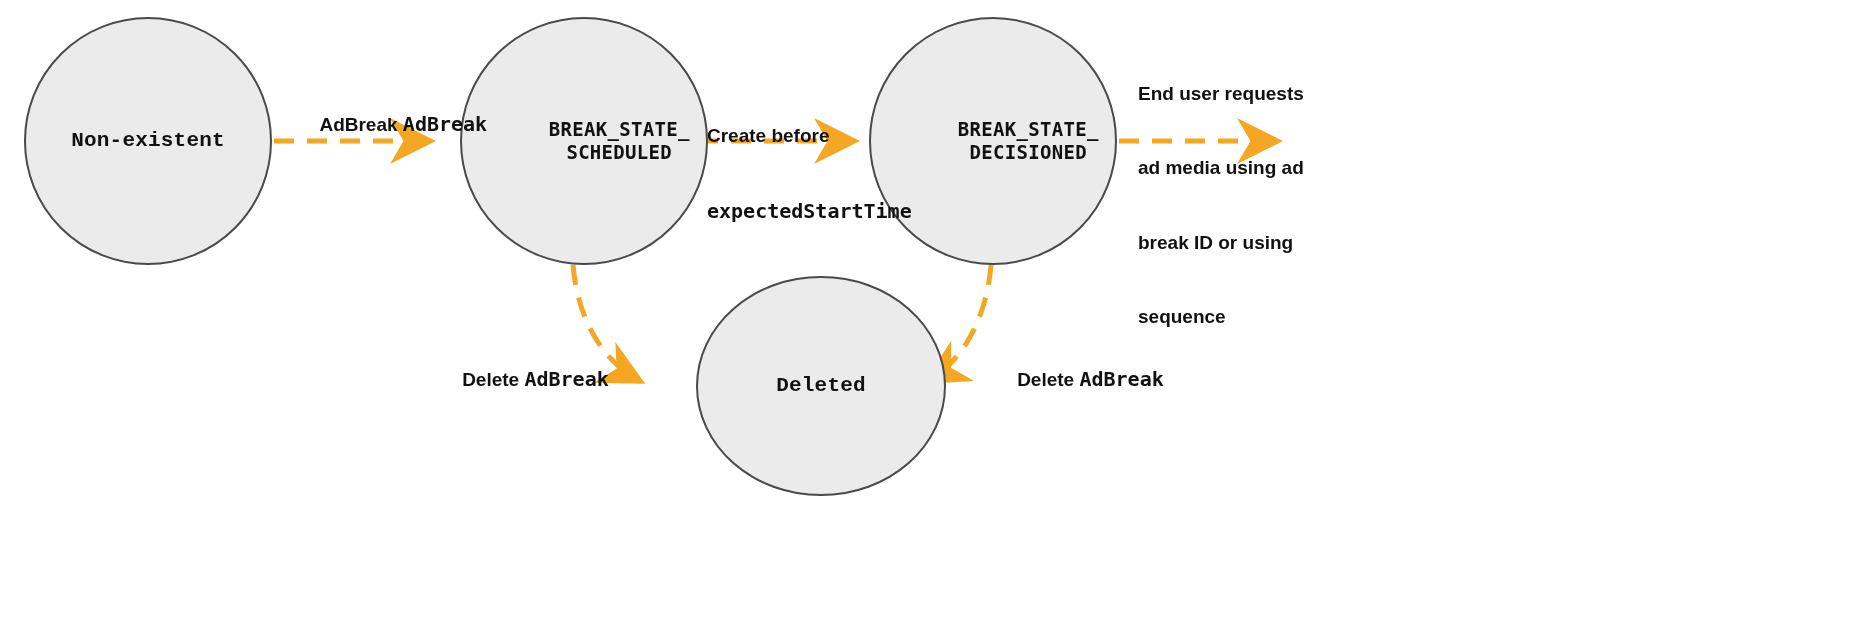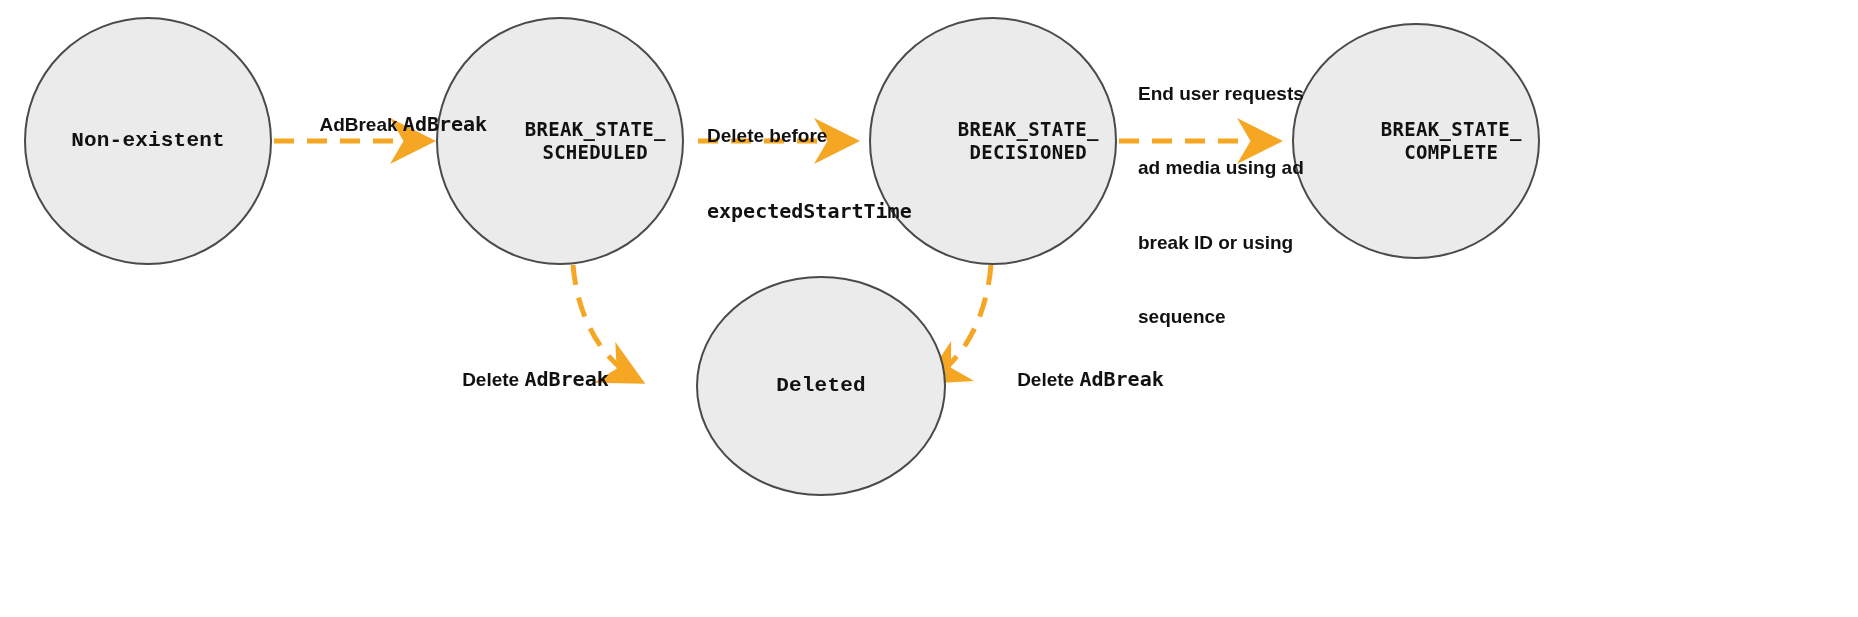--- a/index.html
+++ b/index.html
@@ -106,51 +106,45 @@
 
     <g>
       <path d="M 991,265 C 986,322 961,362 928,381" fill="none" stroke="#f5a623" stroke-width="5" stroke-dasharray="20 13" marker-end="url(#arrow-open)"></path>
     </g>
   </svg>
 
   <div class="node" style="left:24px; top:17px; width:248px; height:248px;">
     <div class="node-label sans">Non-existent</div>
   </div>
 
-  <div class="node" style="left:436px; top:17px; width:248px; height:248px;">
+  <div class="node" style="left:460px; top:17px; width:248px; height:248px;">
     <div class="node-label mono">
       <span class="ml-row">BREAK_STATE_</span>
       <span class="ml-row">SCHEDULED</span>
     </div>
   </div>
 
   <div class="node" style="left:869px; top:17px; width:248px; height:248px;">
     <div class="node-label mono">
       <span class="ml-row">BREAK_STATE_</span>
       <span class="ml-row">DECISIONED</span>
     </div>
   </div>
 
-  <div class="node" style="left:1292px; top:23px; width:248px; height:236px;">
-    <div class="node-label mono">
-      <span class="ml-row">BREAK_STATE_</span>
-      <span class="ml-row">COMPLETE</span>
-    </div>
-  </div>
 
   <div class="node" style="left:696px; top:276px; width:250px; height:220px;">
     <div class="node-label sans">Deleted</div>
   </div>
 
   <div class="edge-label" style="left:299px; top:86px;">
     <span class="sans-run">AdBreak </span><span class="mono-run">AdBreak</span>
   </div>
 
   <div class="edge-label" style="left:707px; top:75px;">
-    <span class="ml-row sans-run">Delete before</span>
+    <span class="ml-row sans-run">Create before</span>
     <span class="ml-row mono-run">expectedStartTime</span>
   </div>
 
   <div class="edge-label multiline" style="left:1138px; top:33px;">
     <span class="ml-row">End user requests</span>
     <span class="ml-row">ad media using ad</span>
     <span class="ml-row">break ID or using</span>
     <span class="ml-row">sequence</span>
   </div>
 

